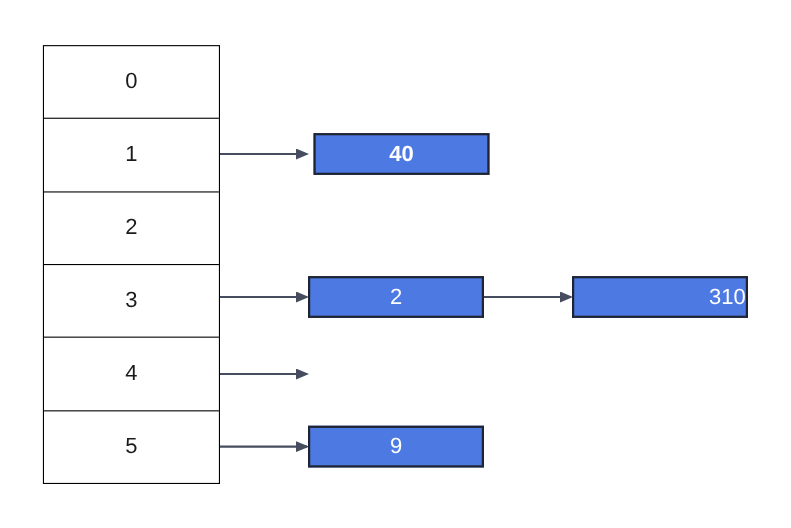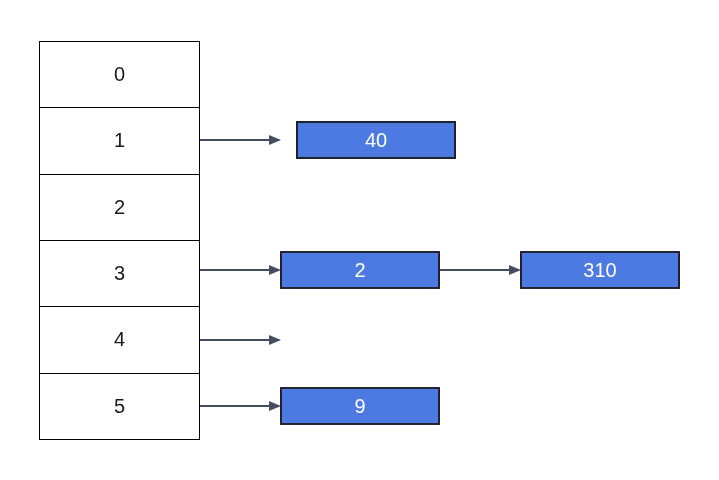--- a/index.html
+++ b/index.html
@@ -58,23 +58,23 @@
     width: 160px;
     height: 38px;
     background: var(--node-fill);
     border: 2px solid var(--node-border);
     color: var(--node-text);
     display: flex;
     align-items: center;
     justify-content: center;
     font-size: 20px;
   }
-  .node-40  { left: 296px; top: 121px; }
+  .node-40  { left: 285px; top: 121px; font-weight: bold; }
   .node-2   { left: 280px; top: 251px; }
-  .node-310 { left: 520px; top: 251px; }
+  .node-310 { left: 520px; top: 251px; justify-content: flex-end; }
   .node-74  { left: 280px; top: 321px; }
   .node-9   { left: 280px; top: 387px; }
 </style>
 </head>
 <body>
 
 <div class="canvas">
 
   <svg class="arrows-layer" width="719" height="480" viewBox="0 0 719 480" xmlns="http://www.w3.org/2000/svg">
     <defs>

